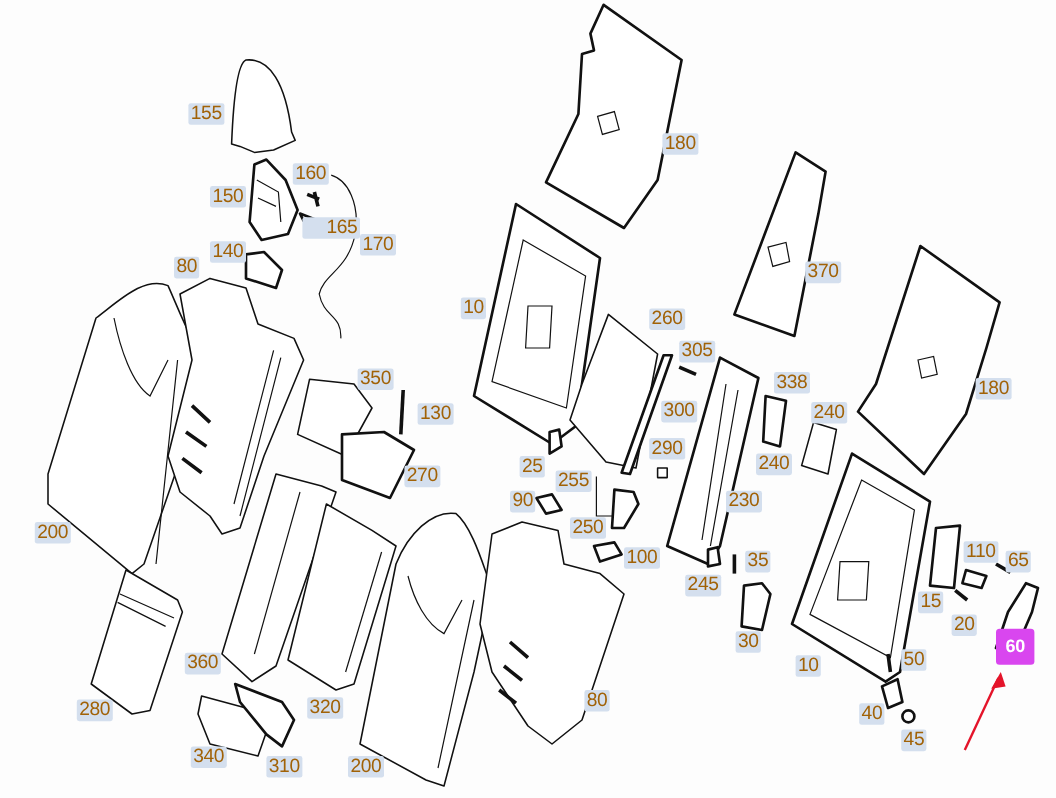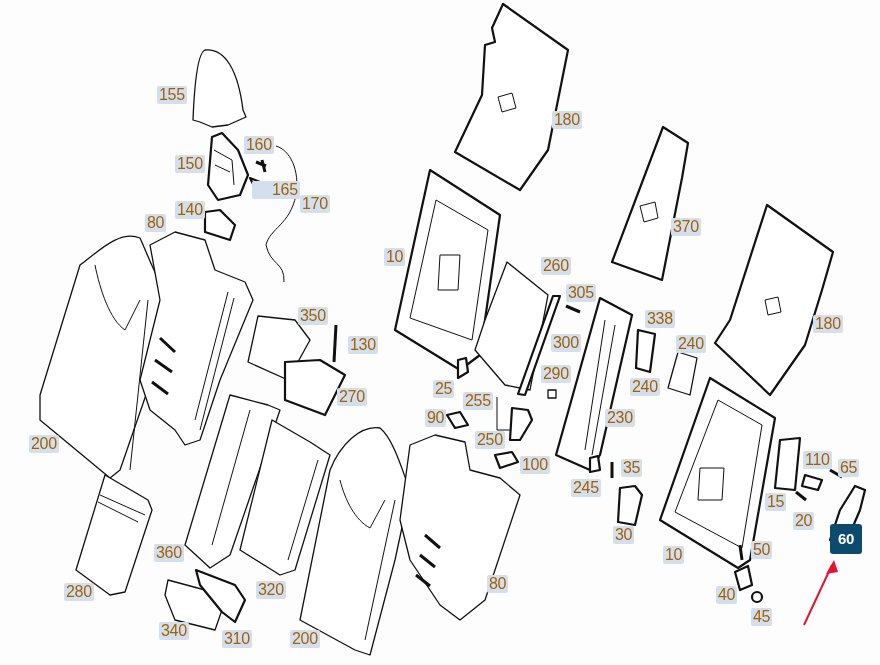--- a/index.html
+++ b/index.html
@@ -9,21 +9,21 @@
     .part-dark { fill: #ffffff; stroke: #111; stroke-width: 2.2; stroke-linejoin: round; }
     .detail { fill: none; stroke: #111; stroke-width: 1; }
     .hatch { fill: none; stroke: #111; stroke-width: 3; }
     .leader { stroke: #111; stroke-width: 1; fill: none; }
     .lbl {
       position: absolute; font-size: 16px; line-height: 18px; color: #a16207;
       background: #d4dfee; padding: 0 2px; border-radius: 2px; cursor: pointer;
       letter-spacing: -0.3px; white-space: nowrap;
     }
     .lbl.hl {
-      background: #0c4a6e; color: #ffffff; font-weight: bold; font-size: 15px;
+      background: #d946ef; color: #ffffff; font-weight: bold; font-size: 15px;
       line-height: 30px; padding: 0 8px; border-radius: 3px;
     }
     #arrow { position: absolute; left: 0; top: 0; width: 880px; height: 665px; pointer-events: none; }
   </style>
 </head>
 <body>
 
 <svg id="diagram" viewBox="0 0 880 665" xmlns="http://www.w3.org/2000/svg">
 
   <path class="part" d="M193 120 C195 70 200 52 205 50 C225 48 238 70 243 110 L246 117 L228 125 L212 127 L200 122 Z"></path>

